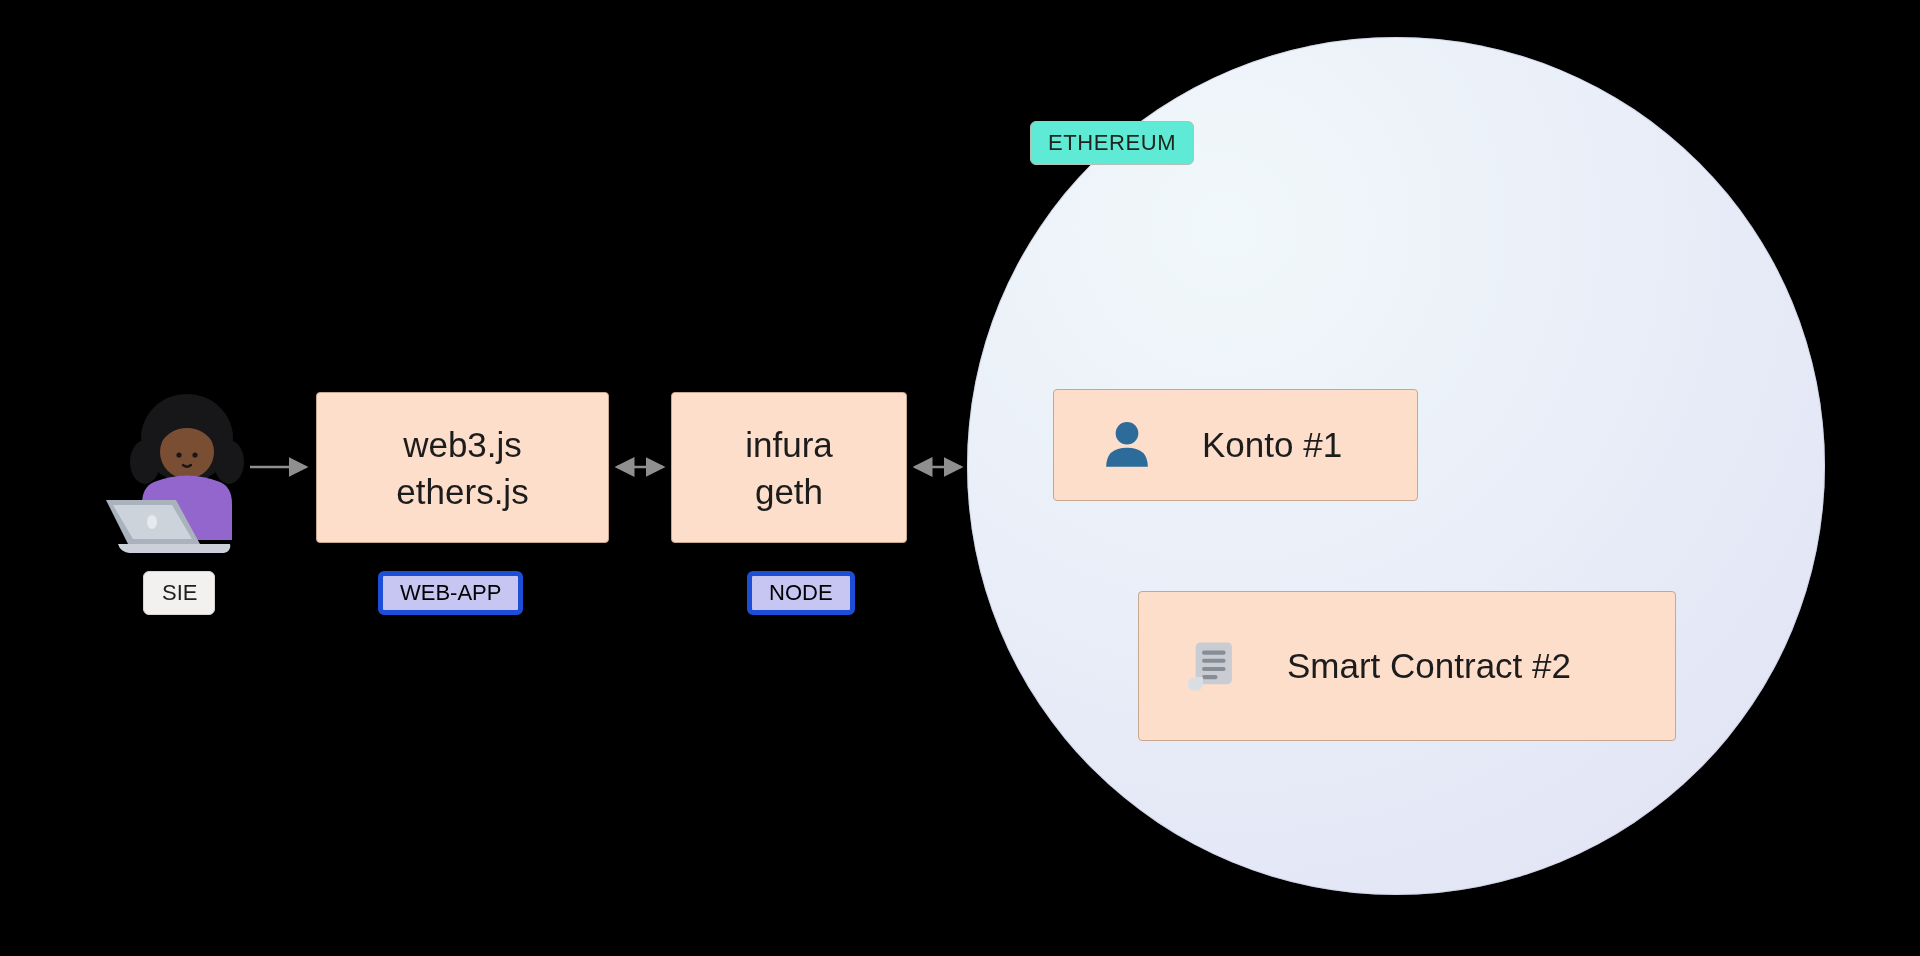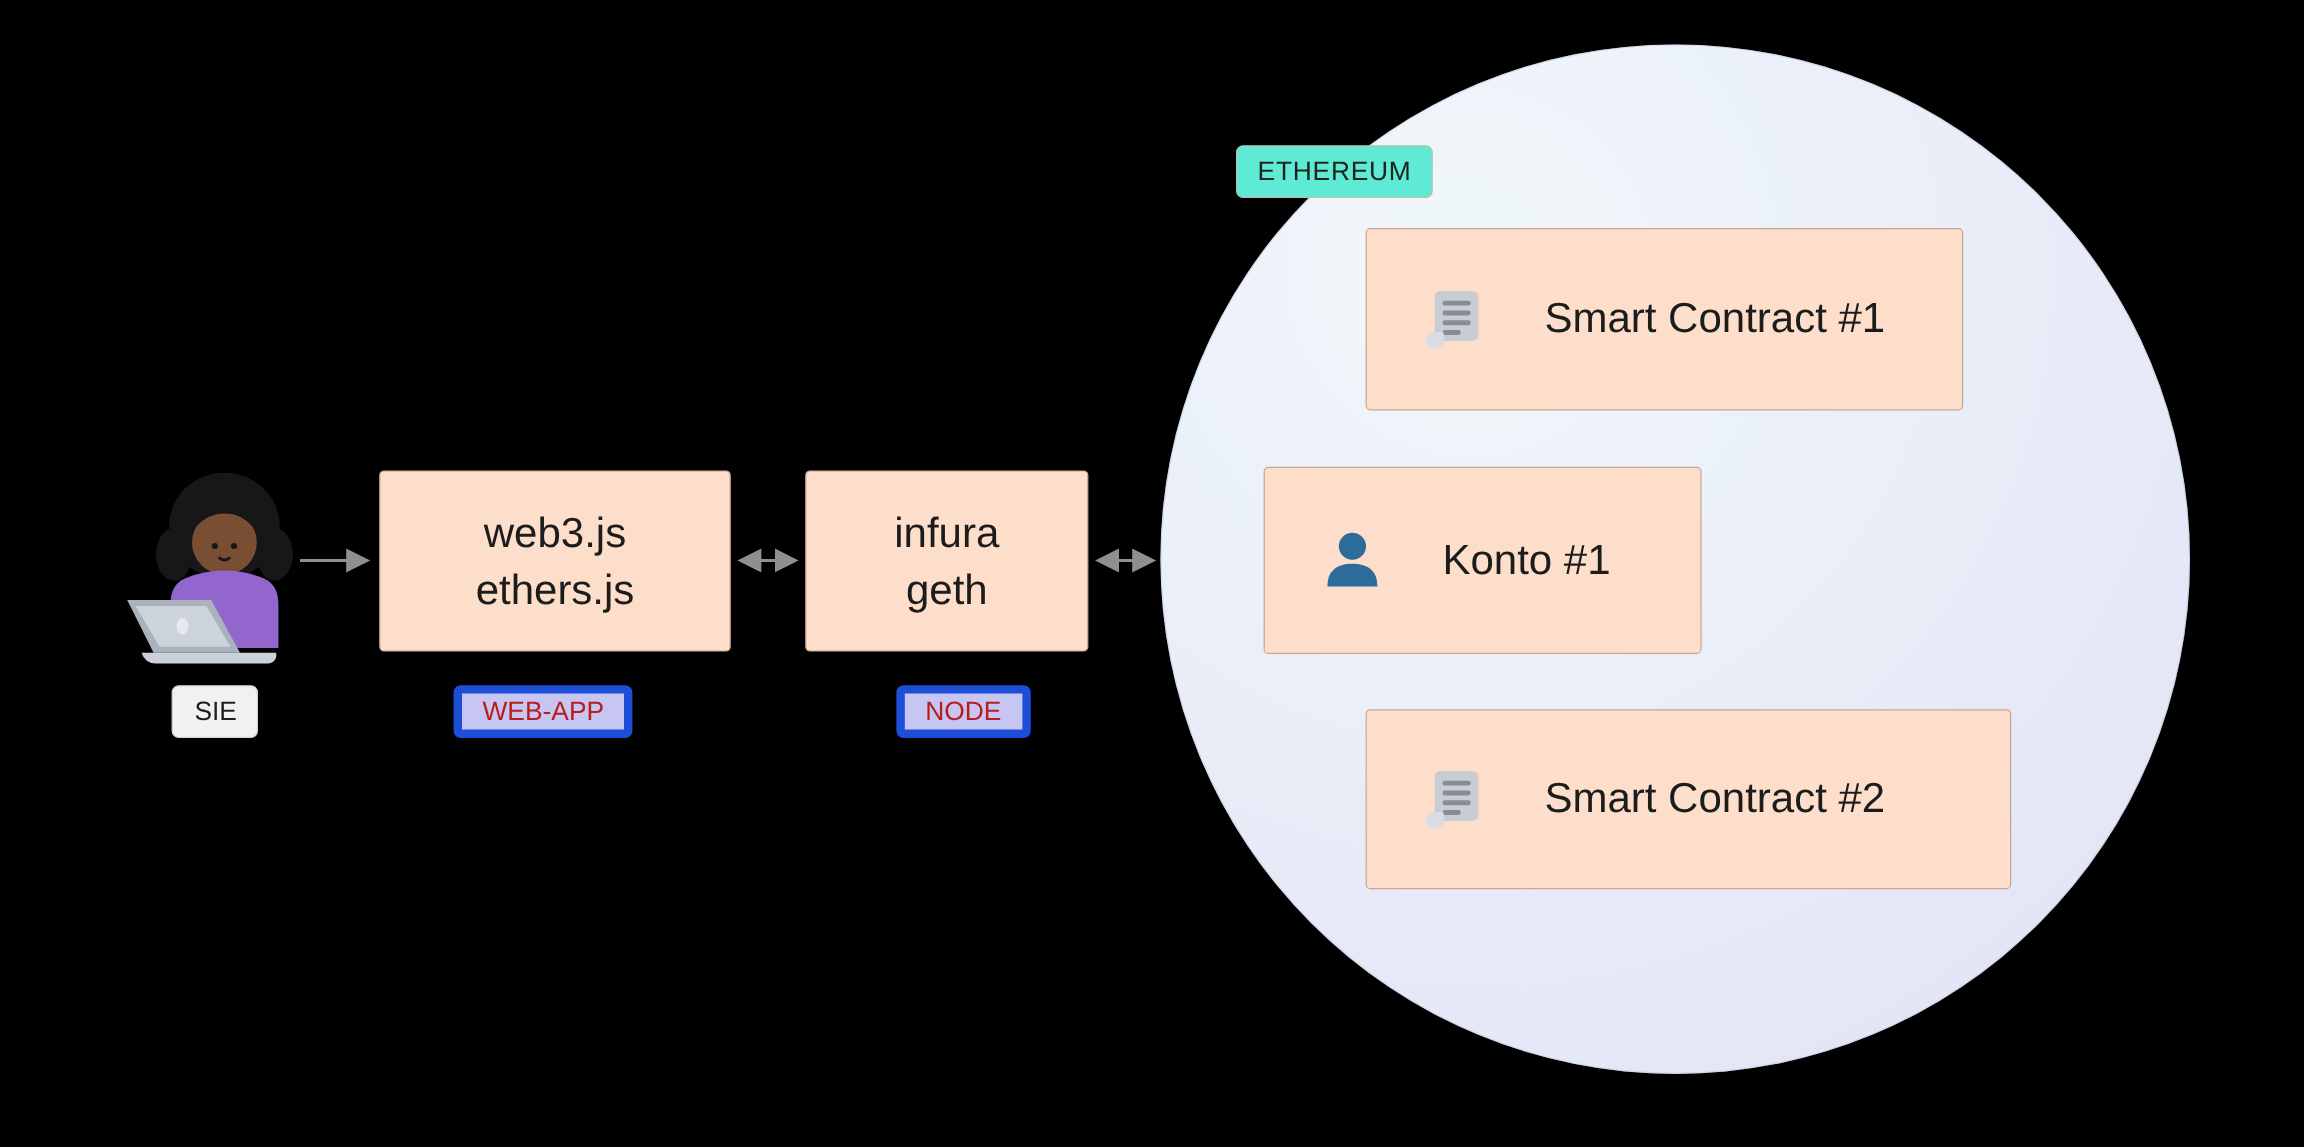--- a/index.html
+++ b/index.html
@@ -51,39 +51,39 @@
     border-radius: 4px;
     display: flex;
     flex-direction: row;
     align-items: center;
     padding-left: 44px;
     gap: 46px;
     color: #1c1c1c;
     font-size: 35px;
   }
   .item-sc1   { left: 1138px; top: 190px; width: 498px; height: 152px; }
-  .item-konto { left: 1053px; top: 389px; width: 365px; height: 156px; }
+  .item-konto { left: 1053px; top: 389px; width: 365px; height: 112px; }
   .item-sc2   { left: 1138px; top: 591px; width: 538px; height: 150px; }
 
   .item-icon { width: 58px; height: 58px; flex: 0 0 auto; }
 
   
   .tag {
     position: absolute;
     height: 44px;
     display: inline-flex;
     align-items: center;
     justify-content: center;
     padding: 0 17px;
     font-size: 22px;
     border-radius: 6px;
     white-space: nowrap;
   }
   .tag-white  { background: #f3f1ef; color: #1f1f1f; border: 1px solid #d8d5d1; padding-left: 18px; }
-  .tag-purple { background: #c7c5f2; color: #b91c1c; border: 7px solid #1d4ed8; text-align: right; }
+  .tag-purple { background: #c7c5f2; color: #000000; border: 5px solid #1d4ed8; text-align: right; }
   .tag-green  { background: #5eead4; color: #1c241c; border: 1px solid #b3c0b3; letter-spacing: 0.6px; }
 
   .tag-sie     { left: 143px;  top: 571px; }
   .tag-webapp  { left: 378px;  top: 571px; }
   .tag-node    { left: 747px;  top: 571px; }
   .tag-eth     { left: 1030px; top: 121px; }
 
   
   .user-figure {
     position: absolute;
@@ -155,34 +155,20 @@
   <div class="tag tag-purple tag-webapp">WEB-APP</div>
 
   <div class="peach-box box-node">
     <div>infura</div>
     <div>geth</div>
   </div>
   <div class="tag tag-purple tag-node">NODE</div>
 
   <div class="tag tag-green tag-eth">ETHEREUM</div>
 
-  <div class="item-box item-sc1">
-    <span class="item-icon">
-      <svg width="58" height="58" viewBox="0 0 64 64">
-        <path d="M10 46 q-6 1 -5 8 q1 6 9 5 l8 -4 v-9 z" fill="#e0e3e7"></path>
-        <rect x="14" y="6" width="40" height="46" rx="5" fill="#c9cdd3"></rect>
-        <rect x="21" y="15" width="26" height="4.5" rx="2.2" fill="#878d96"></rect>
-        <rect x="21" y="24" width="26" height="4.5" rx="2.2" fill="#878d96"></rect>
-        <rect x="21" y="33" width="26" height="4.5" rx="2.2" fill="#878d96"></rect>
-        <rect x="21" y="42" width="17" height="4.5" rx="2.2" fill="#878d96"></rect>
-        <path d="M14 44 q-9 1 -8 9 q1 7 10 6 q6 -1 6 -8 v-7 z" fill="#dadde1"></path>
-      </svg>
-    </span>
-    <span>Smart Contract #1</span>
-  </div>
 
   <div class="item-box item-konto">
     <span class="item-icon">
       <svg width="58" height="58" viewBox="0 0 64 64">
         <circle cx="32" cy="19" r="12.5" fill="#2d6b9a"></circle>
         <path d="M9 56 q0 -21 23 -21 t23 21 z" fill="#2d6b9a"></path>
       </svg>
     </span>
     <span>Konto #1</span>
   </div>

